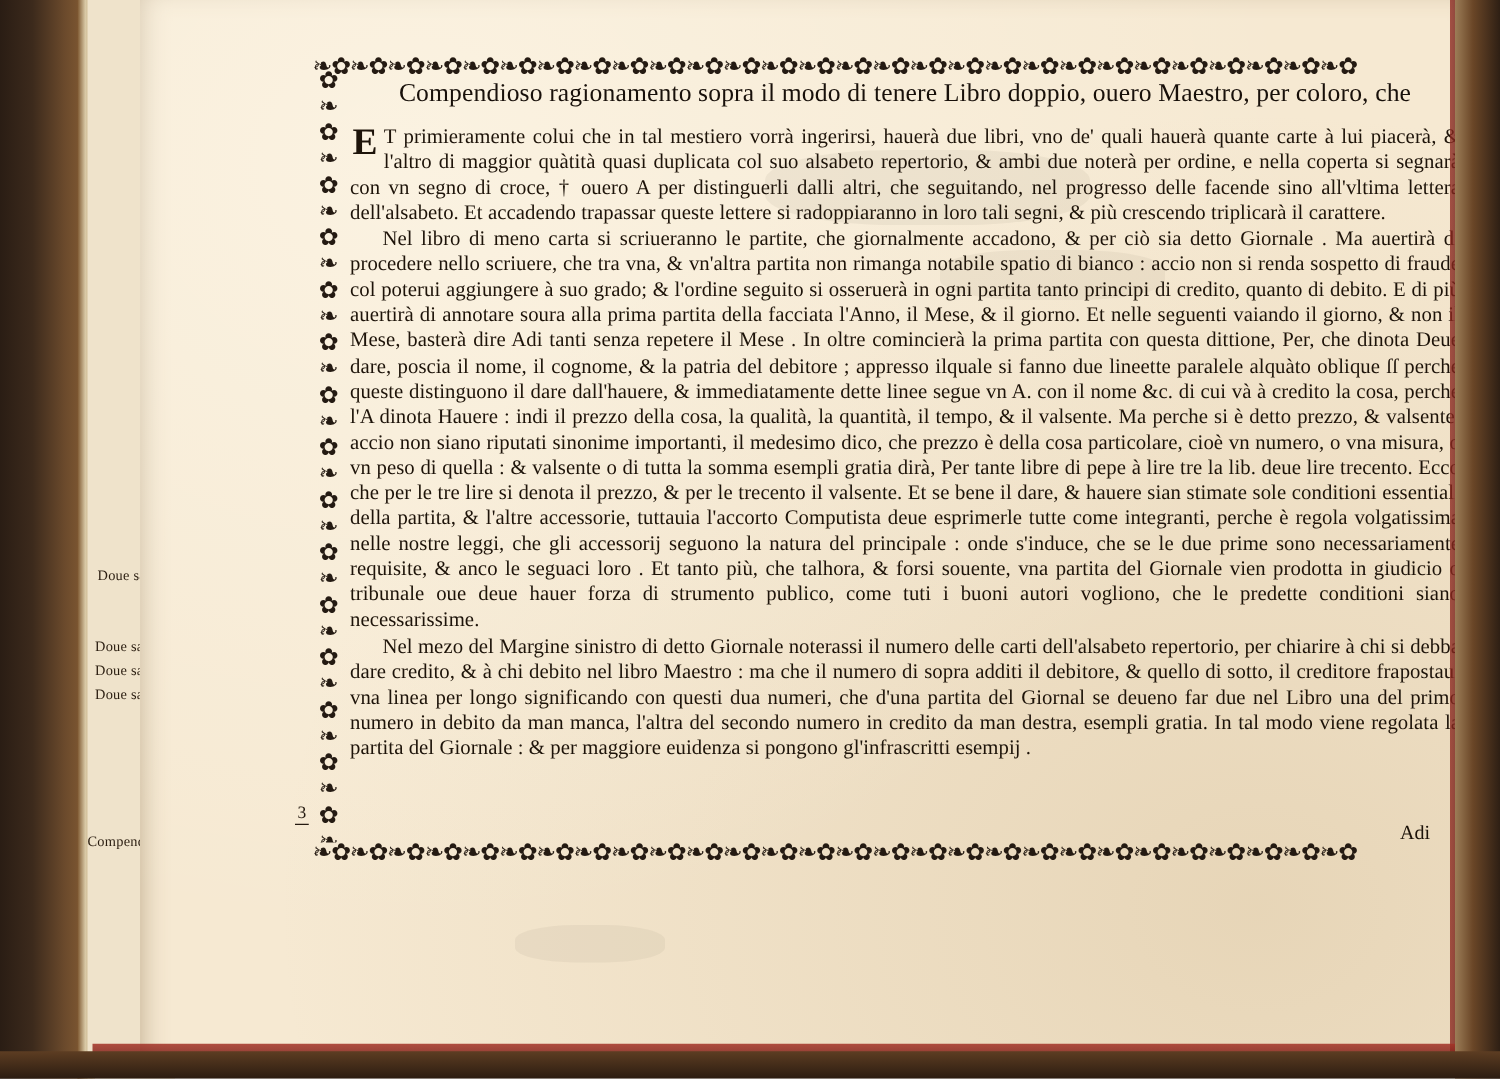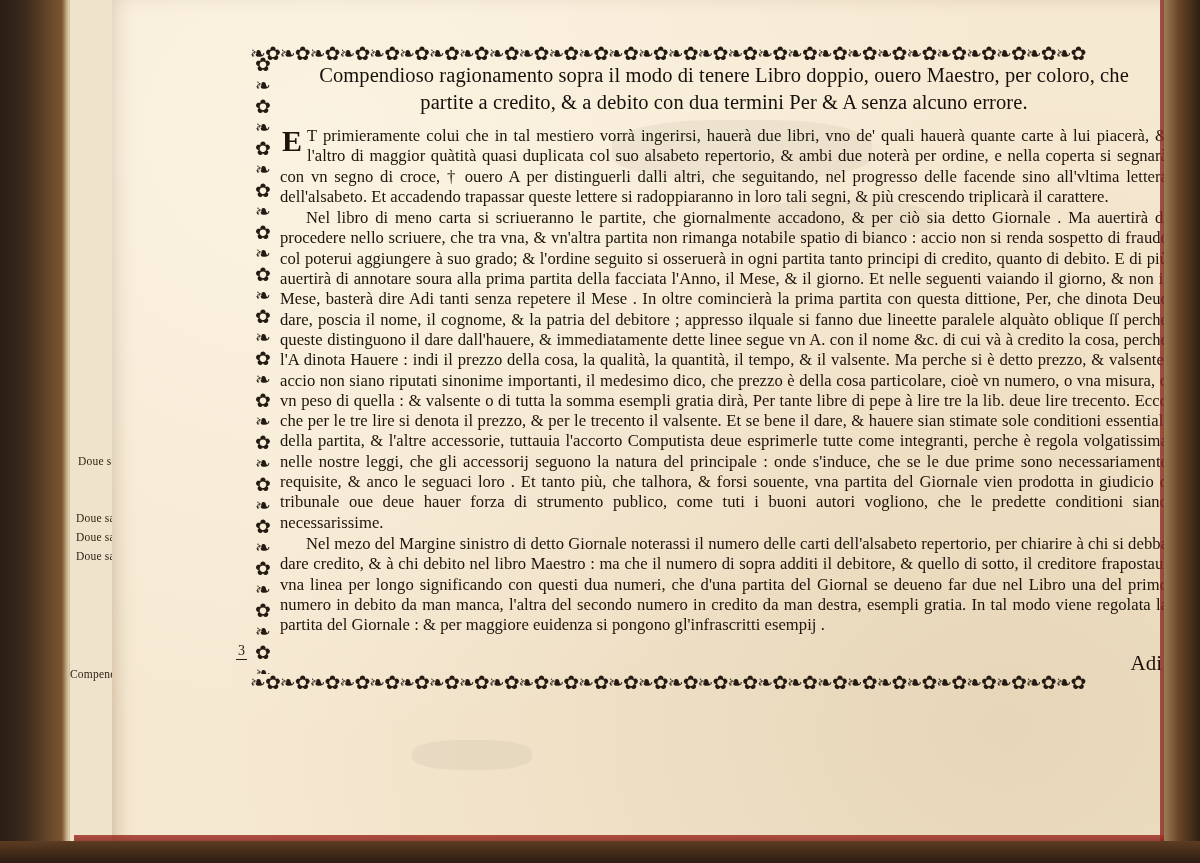--- a/index.html
+++ b/index.html
@@ -154,23 +154,23 @@
   }
   .dropcap {
     float: left;
     font-size: 30px;
     line-height: 26px;
     padding: 2px 5px 0 2px;
     font-weight: 600;
   }
   .catchword {
     position: absolute;
-    right: 6px;
+    right: 24px;
     bottom: -4px;
-    font-size: 21px;
+    font-size: 16px;
   }
 
   
   .margin-note {
     position: absolute;
     font-size: 11.5px;
     color: #2a1d10;
     font-family: "Liberation Serif", serif;
     letter-spacing: .2px;
   }
@@ -238,21 +238,20 @@
       <div class="orn-row orn-top">❧✿❧✿❧✿❧✿❧✿❧✿❧✿❧✿❧✿❧✿❧✿❧✿❧✿❧✿❧✿❧✿❧✿❧✿❧✿❧✿❧✿❧✿❧✿❧✿❧✿❧✿❧✿❧✿</div>
       <div class="orn-row orn-bottom">❧✿❧✿❧✿❧✿❧✿❧✿❧✿❧✿❧✿❧✿❧✿❧✿❧✿❧✿❧✿❧✿❧✿❧✿❧✿❧✿❧✿❧✿❧✿❧✿❧✿❧✿❧✿❧✿</div>
       <div class="orn-col orn-left">✿❧✿❧✿❧✿❧✿❧✿❧✿❧✿❧✿❧✿❧✿❧✿❧✿❧✿❧✿❧</div>
       <div class="orn-col orn-right">✿❧✿❧✿❧✿❧✿❧✿❧✿❧✿❧✿❧✿❧✿❧✿❧✿❧✿❧✿❧</div>
     </div>
 
     <div class="textblock">
 
       <div class="heading">
         <div>Compendioso ragionamento sopra il modo di tenere Libro doppio, ouero Maestro, per coloro, che</div>
-        <div>partite a credito, &amp; a debito con dua termini Per &amp; A senza alcuno errore.</div>
       </div>
 
       <p class="para first">
         <span class="dropcap">E</span><span>T primieramente colui che in tal mestiero vorrà ingerirsi, hauerà due libri, vno de' quali hauerà quante carte à lui piacerà, &amp; l'altro di maggior quàtità quasi duplicata col suo alsabeto repertorio, &amp; ambi due noterà per ordine, e nella coperta si segnarà con vn segno di croce, † ouero A per distinguerli dalli altri, che seguitando, nel progresso delle facende sino all'vltima lettera dell'alsabeto. Et accadendo trapassar queste lettere si radoppiaranno in loro tali segni, &amp; più crescendo triplicarà il carattere.</span>
       </p>
 
       <p class="para">
         <span>Nel libro di meno carta si scriueranno le partite, che giornalmente accadono, &amp; per ciò sia detto Giornale . Ma auertirà di procedere nello scriuere, che tra vna, &amp; vn'altra partita non rimanga notabile spatio di bianco : accio non si renda sospetto di fraude col poterui aggiungere à suo grado; &amp; l'ordine seguito si osseruerà in ogni partita tanto principi di credito, quanto di debito. E di più auertirà di annotare soura alla prima partita della facciata l'Anno, il Mese, &amp; il giorno. Et nelle seguenti vaiando il giorno, &amp; non il Mese, basterà dire Adi tanti senza repetere il Mese . In oltre comincierà la prima partita con questa dittione, Per, che dinota Deue dare, poscia il nome, il cognome, &amp; la patria del debitore ; appresso ilquale si fanno due lineette paralele alquàto oblique ſſ perche queste distinguono il dare dall'hauere, &amp; immediatamente dette linee segue vn A. con il nome &amp;c. di cui và à credito la cosa, perche l'A dinota Hauere : indi il prezzo della cosa, la qualità, la quantità, il tempo, &amp; il valsente. Ma perche si è detto prezzo, &amp; valsente, accio non siano riputati sinonime importanti, il medesimo dico, che prezzo è della cosa particolare, cioè vn numero, o vna misura, o vn peso di quella : &amp; valsente o di tutta la somma esempli gratia dirà, Per tante libre di pepe à lire tre la lib. deue lire trecento. Ecco che per le tre lire si denota il prezzo, &amp; per le trecento il valsente. Et se bene il dare, &amp; hauere sian stimate sole conditioni essentiali della partita, &amp; l'altre accessorie, tuttauia l'accorto Computista deue esprimerle tutte come integranti, perche è regola volgatissima nelle nostre leggi, che gli accessorij seguono la natura del principale : onde s'induce, che se le due prime sono necessariamente requisite, &amp; anco le seguaci loro . Et tanto più, che talhora, &amp; forsi souente, vna partita del Giornale vien prodotta in giudicio o tribunale oue deue hauer forza di strumento publico, come tuti i buoni autori vogliono, che le predette conditioni siano necessarissime.</span>
       </p>
 

